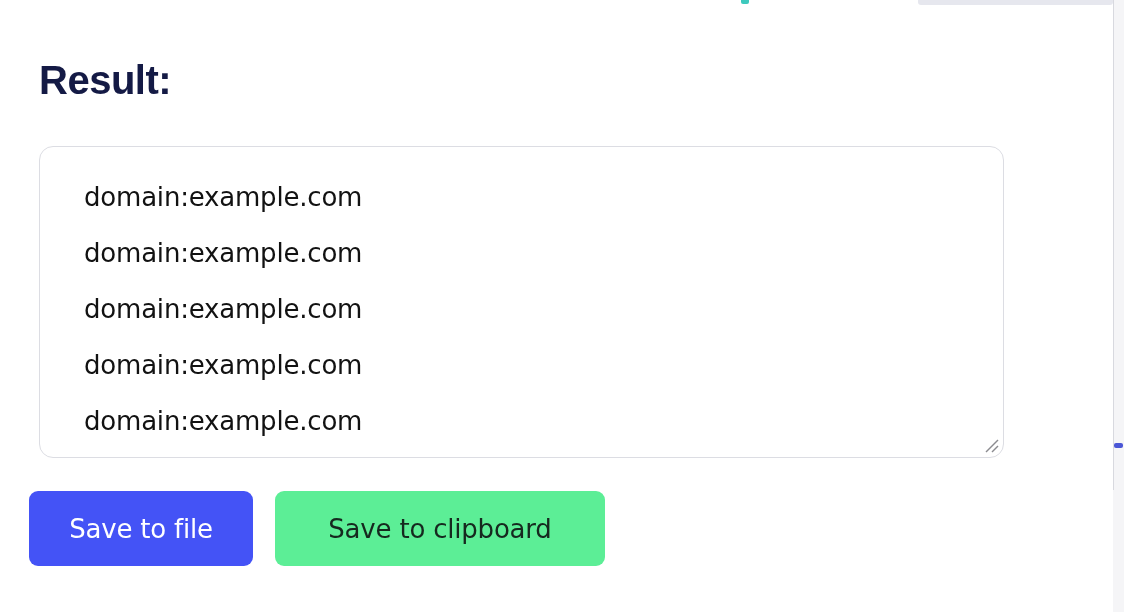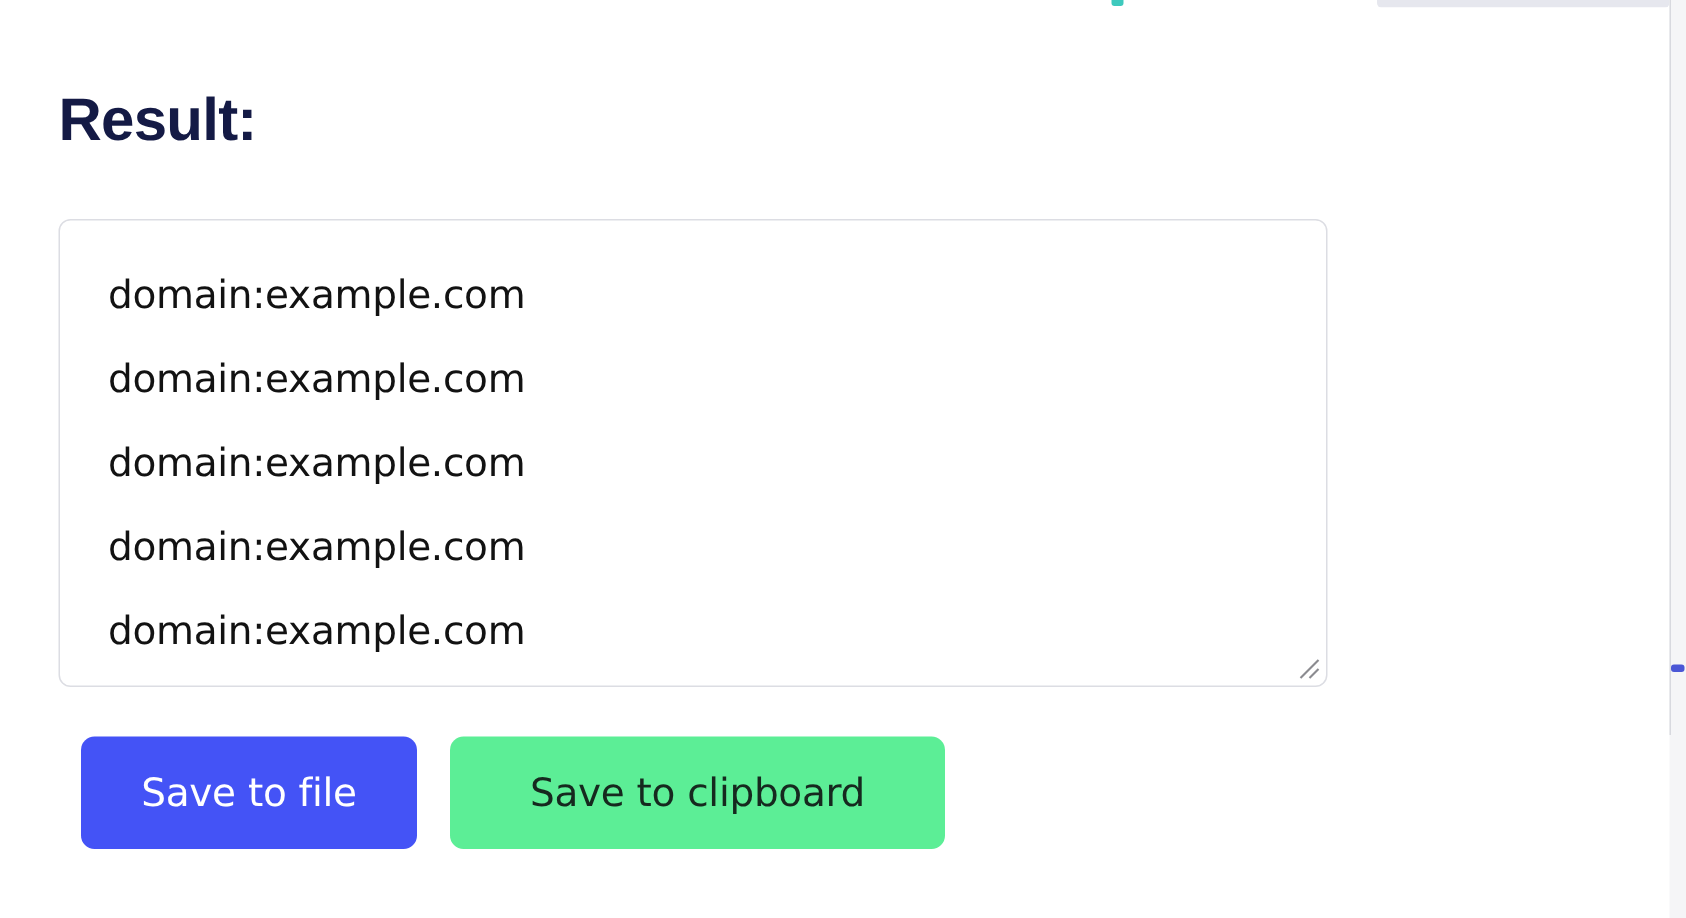--- a/index.html
+++ b/index.html
@@ -66,27 +66,27 @@
     font-weight: bold;
     letter-spacing: -0.5px;
     color: #141a45;
     line-height: 1.1;
   }
 
   #result-textarea {
     position: absolute;
     left: 39px;
     top: 146px;
-    width: 846px;
+    width: 965px;
     height: 312px;
     box-sizing: border-box;
     background: #ffffff;
     border: 1px solid #dcdde3;
-    border-radius: 8px;
-    padding: 22px 32px;
+    border-radius: 14px;
+    padding: 22px 44px;
     overflow: hidden;
   }
 
   .result-line {
     font-family: "DejaVu Sans", sans-serif;
     font-size: 26px;
     font-weight: 400;
     color: #121212;
     line-height: 56px;
     white-space: pre;
@@ -97,21 +97,21 @@
     position: absolute;
     right: 3px;
     bottom: 3px;
     width: 17px;
     height: 17px;
     pointer-events: auto;
   }
 
   #button-row {
     position: absolute;
-    left: 54px;
+    left: 29px;
     top: 491px;
     display: flex;
     align-items: flex-start;
     gap: 22px;
   }
 
   .action-button {
     display: inline-flex;
     align-items: center;
     justify-content: center;

